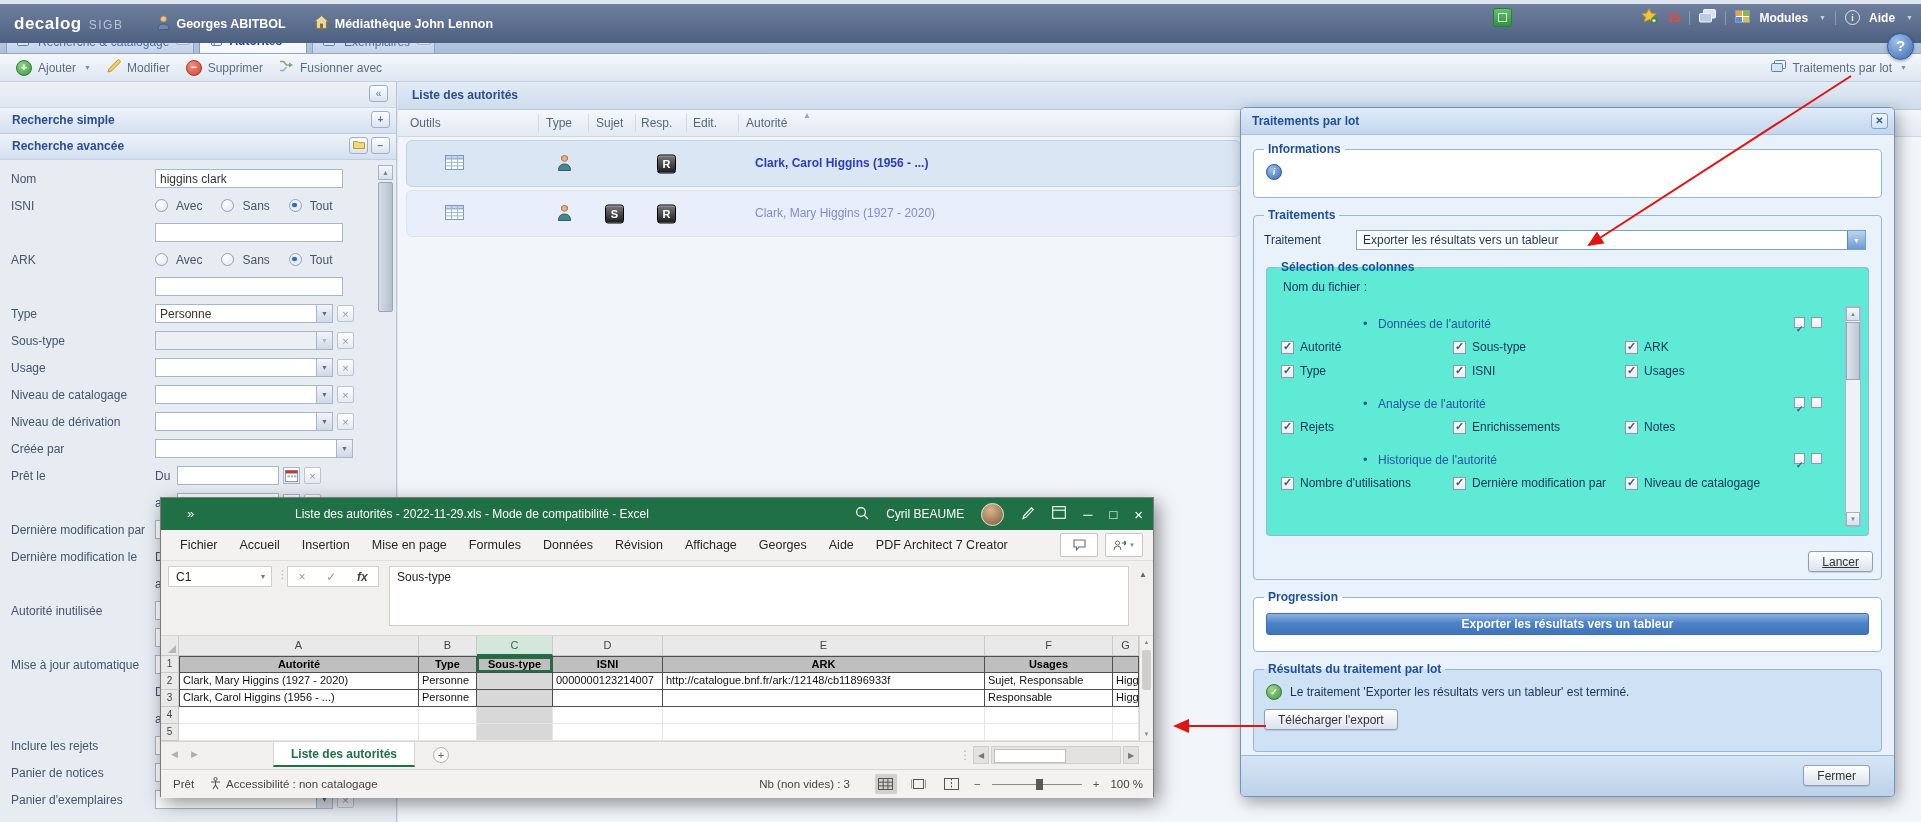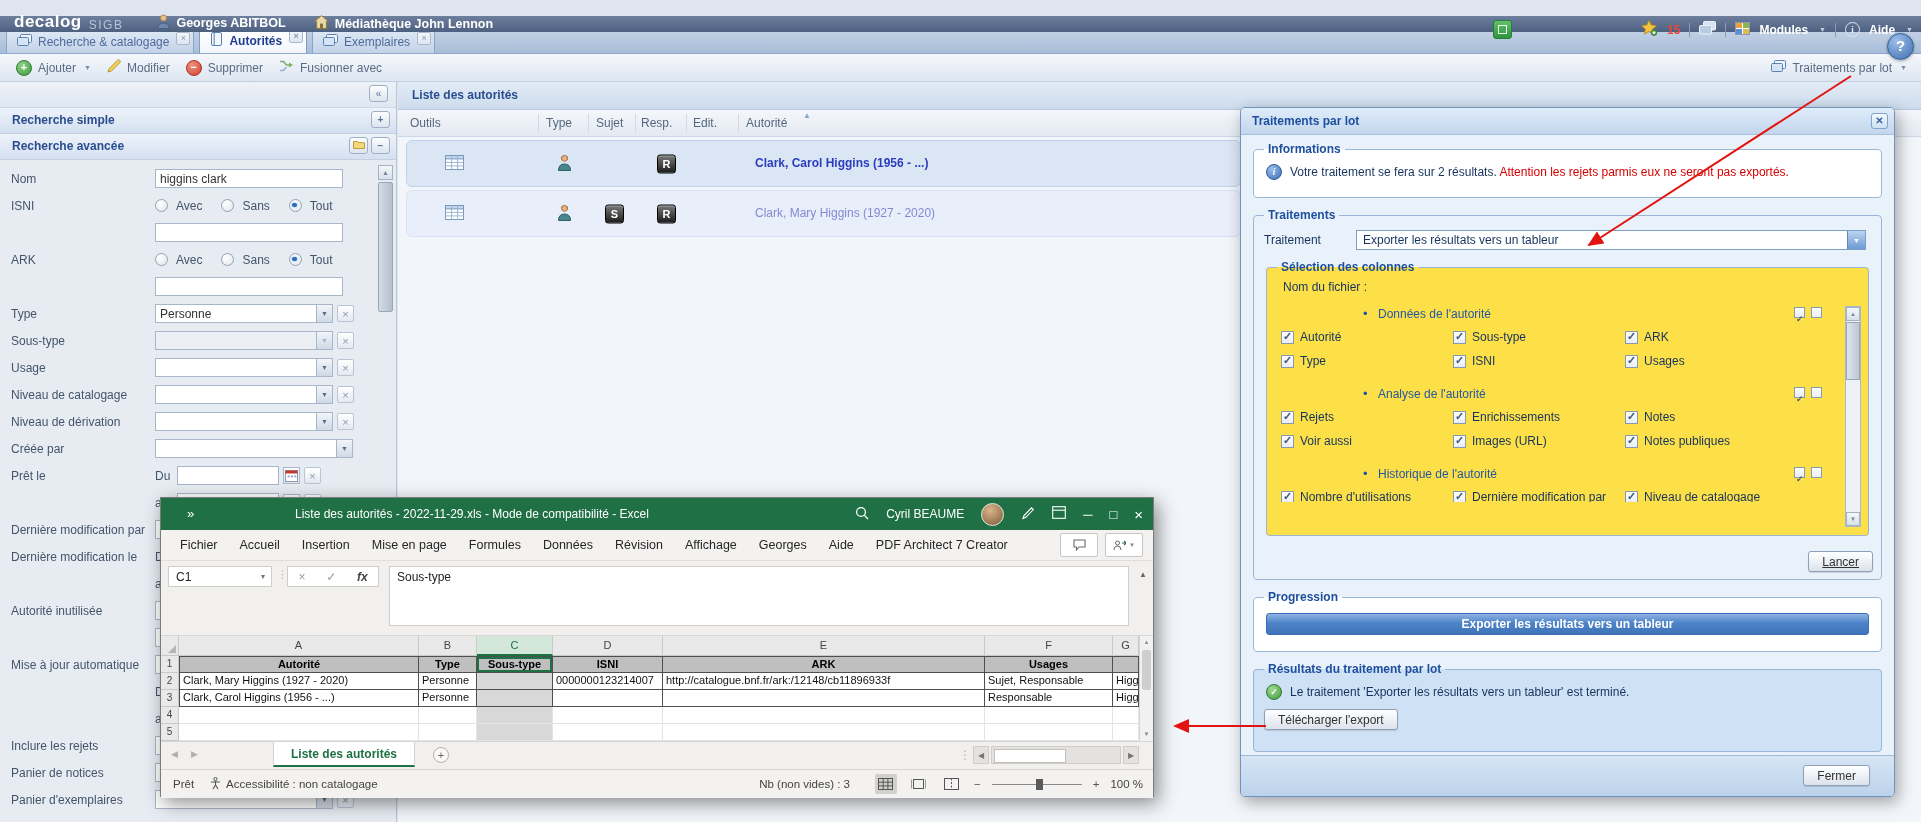--- a/index.html
+++ b/index.html
@@ -1,21 +1,21 @@
 <!DOCTYPE html>
 <html><head>
 <meta charset="utf-8">
 <style>
   html,body{margin:0;padding:0;background:#c9d2de;}
   .page{position:relative;width:1921px;height:822px;overflow:hidden;background:#dfe5ee;
         font-family:"Liberation Sans",sans-serif;font-size:12px;-webkit-font-smoothing:antialiased;}
 
   
-  .topbar{position:absolute;left:0;top:16px;width:100%;height:16px;
-          background:linear-gradient(#6e7f9e,#4e6080);display:flex;align-items:flex-end;color:#fff;z-index:5;}
+  .topbar{position:absolute;left:0;top:4px;width:100%;height:39px;
+          background:linear-gradient(#6e7f9e,#4e6080);display:flex;align-items:center;color:#fff;z-index:5;}
   .logo{font-size:17px;font-weight:bold;letter-spacing:.5px;margin-left:14px;}
   .logo-suffix{color:#b9c3d6;font-size:12px;margin:2px 34px 0 7px;letter-spacing:1.5px;}
   .tb-item{display:flex;align-items:center;gap:6px;font-weight:bold;font-size:12.5px;margin-right:28px;}
   .tb-right{position:absolute;right:8px;top:0;height:27px;display:flex;align-items:center;gap:9px;font-weight:bold;}
   .tb-sep{width:1px;height:14px;background:#8b99b2;}
   .tb-caret{font-size:7px;color:#c6cfdd;margin-left:2px;}
   .fav-count{color:#e8493a;}
   .greenapp{width:17px;height:17px;border-radius:3px;background:linear-gradient(#63c06a,#2f9440);
             border:1px solid #27803a;position:relative;margin-right:120px;}
   .greenapp::after{content:"";position:absolute;left:4px;top:4px;width:7px;height:7px;border:1.5px solid #eafbe9;}
@@ -109,36 +109,36 @@
   .dlg-title{height:26px;background:linear-gradient(#e0ecfa,#c2d6ec);border-bottom:1px solid #a8c0dc;border-radius:4px 4px 0 0;
              color:#1d4f9e;font-weight:bold;line-height:26px;padding-left:11px;position:relative;}
   .dlg-close{position:absolute;right:6px;top:5px;width:17px;height:16px;border:1px solid #7fa3cc;border-radius:3px;
              background:linear-gradient(#f4f8fd,#cfe0f2);color:#2e5fa3;font-size:10px;font-weight:bold;
              text-align:center;line-height:14px;box-sizing:border-box;}
   .dlg-body{position:absolute;left:0;right:0;top:26px;bottom:40px;padding:8px 12px 0;box-sizing:border-box;}
   .dialog fieldset{border:1px solid #9ab6d6;border-radius:4px;margin:0 0 10px;padding:0 10px 6px;}
   .dialog legend{color:#1d4f9e;font-weight:bold;padding:0 4px;font-size:12px;}
   fieldset.f-infos{background:#fff;height:56px;box-sizing:border-box;}
   fieldset.f-trait{height:372px;box-sizing:border-box;position:relative;background:transparent;}
-  fieldset.f-sel{height:276px;box-sizing:border-box;position:relative;background:#fde047;margin:0 2px 0;}
+  fieldset.f-sel{height:276px;box-sizing:border-box;position:relative;background:#5eead4;margin:0 2px 0;}
   fieldset.f-prog{background:#fff;height:62px;box-sizing:border-box;}
   fieldset.f-res{background:#cfe1f4;height:90px;box-sizing:border-box;}
   .info-row{display:flex;align-items:center;gap:8px;padding:8px 2px 0;}
   .icircle{width:14px;height:14px;border-radius:50%;flex:none;border:1px solid #2e5a9c;
            background:radial-gradient(circle at 35% 30%,#9cc0ea,#3a6db5);color:#fff;font-size:9px;font-weight:bold;
            font-style:italic;display:flex;align-items:center;justify-content:center;}
   .info-main{color:#16335e;}
   .info-warn{color:#d60000;}
   .t-row{display:flex;align-items:center;gap:10px;margin:8px 0 10px;}
   .t-label{width:82px;color:#16335e;}
   .dlg-select{width:510px;height:20px;border:1px solid #7aa0c8;background:#fff;display:flex;align-items:stretch;box-sizing:border-box;}
   .dlg-select .val{flex:1;padding:2px 6px 0;color:#16335e;white-space:nowrap;overflow:hidden;}
   .dlg-select .arr{width:17px;background:linear-gradient(#bcd4f0,#6b9bd4);border-left:1px solid #5d88bd;color:#fff;
                    font-size:7px;display:flex;align-items:center;justify-content:center;}
-  .file-row{display:flex;align-items:flex-start;margin:6px 0 6px;gap:12px;}
+  .file-row{display:flex;align-items:flex-start;margin:6px 0 16px;gap:12px;}
   .file-label{width:180px;padding-left:6px;color:#16335e;}
   .file-input{width:374px;height:18px;border:1px solid #8fa9c6;background:#fff;padding:0 5px;
               font:12px "Liberation Sans",sans-serif;color:#16335e;box-sizing:border-box;}
   .scrollarea{position:relative;height:200px;overflow:hidden;margin-right:34px;padding-top:2px;}
   .sec-h{position:relative;height:24px;line-height:24px;color:#2456a4;}
   .sec-h.gap{margin-top:8px;}
   .sec-h .bullet{position:absolute;left:86px;font-size:13px;}
   .sec-h .sec-t{position:absolute;left:101px;}
   .pair{position:absolute;right:2px;top:5px;display:flex;gap:6px;}
   .ckrow{position:relative;height:24px;}
@@ -690,24 +690,20 @@
   <div class="dialog">
     <div class="dlg-title">
       <span>Traitements par lot</span>
       <span class="dlg-close">✕</span>
     </div>
     <div class="dlg-body">
       <fieldset class="f-infos">
         <legend>Informations</legend>
         <div class="info-row">
           <span class="icircle">i</span>
-          <span>
-            <span class="info-main">Votre traitement se fera sur 2 résultats.</span>
-            <span class="info-warn">Attention les rejets parmis eux ne seront pas exportés.</span>
-          </span>
         </div>
       </fieldset>
       <fieldset class="f-trait">
         <legend>Traitements</legend>
         <div class="t-row">
           <span class="t-label">Traitement</span>
           <div class="dlg-select">
             <span class="val">Exporter les résultats vers un tableur</span>
             <span class="arr">▼</span>
           </div>
@@ -767,34 +763,20 @@
                   <span class="cbx on"></span>
                   <span>Rejets</span>
                 </span>
                 <span class="ck c1">
                   <span class="cbx on"></span>
                   <span>Enrichissements</span>
                 </span>
                 <span class="ck c2">
                   <span class="cbx on"></span>
                   <span>Notes</span>
-                </span>
-              </div>
-              <div class="ckrow">
-                <span class="ck c0">
-                  <span class="cbx on"></span>
-                  <span>Voir aussi</span>
-                </span>
-                <span class="ck c1">
-                  <span class="cbx on"></span>
-                  <span>Images (URL)</span>
-                </span>
-                <span class="ck c2">
-                  <span class="cbx on"></span>
-                  <span>Notes publiques</span>
                 </span>
               </div>
               <div class="sec-h gap">
                 <span class="bullet">•</span>
                 <span class="sec-t">Historique de l'autorité</span>
                 <span class="pair">
                   <span class="cbx mini on"></span>
                   <span class="cbx mini"></span>
                 </span>
               </div>

